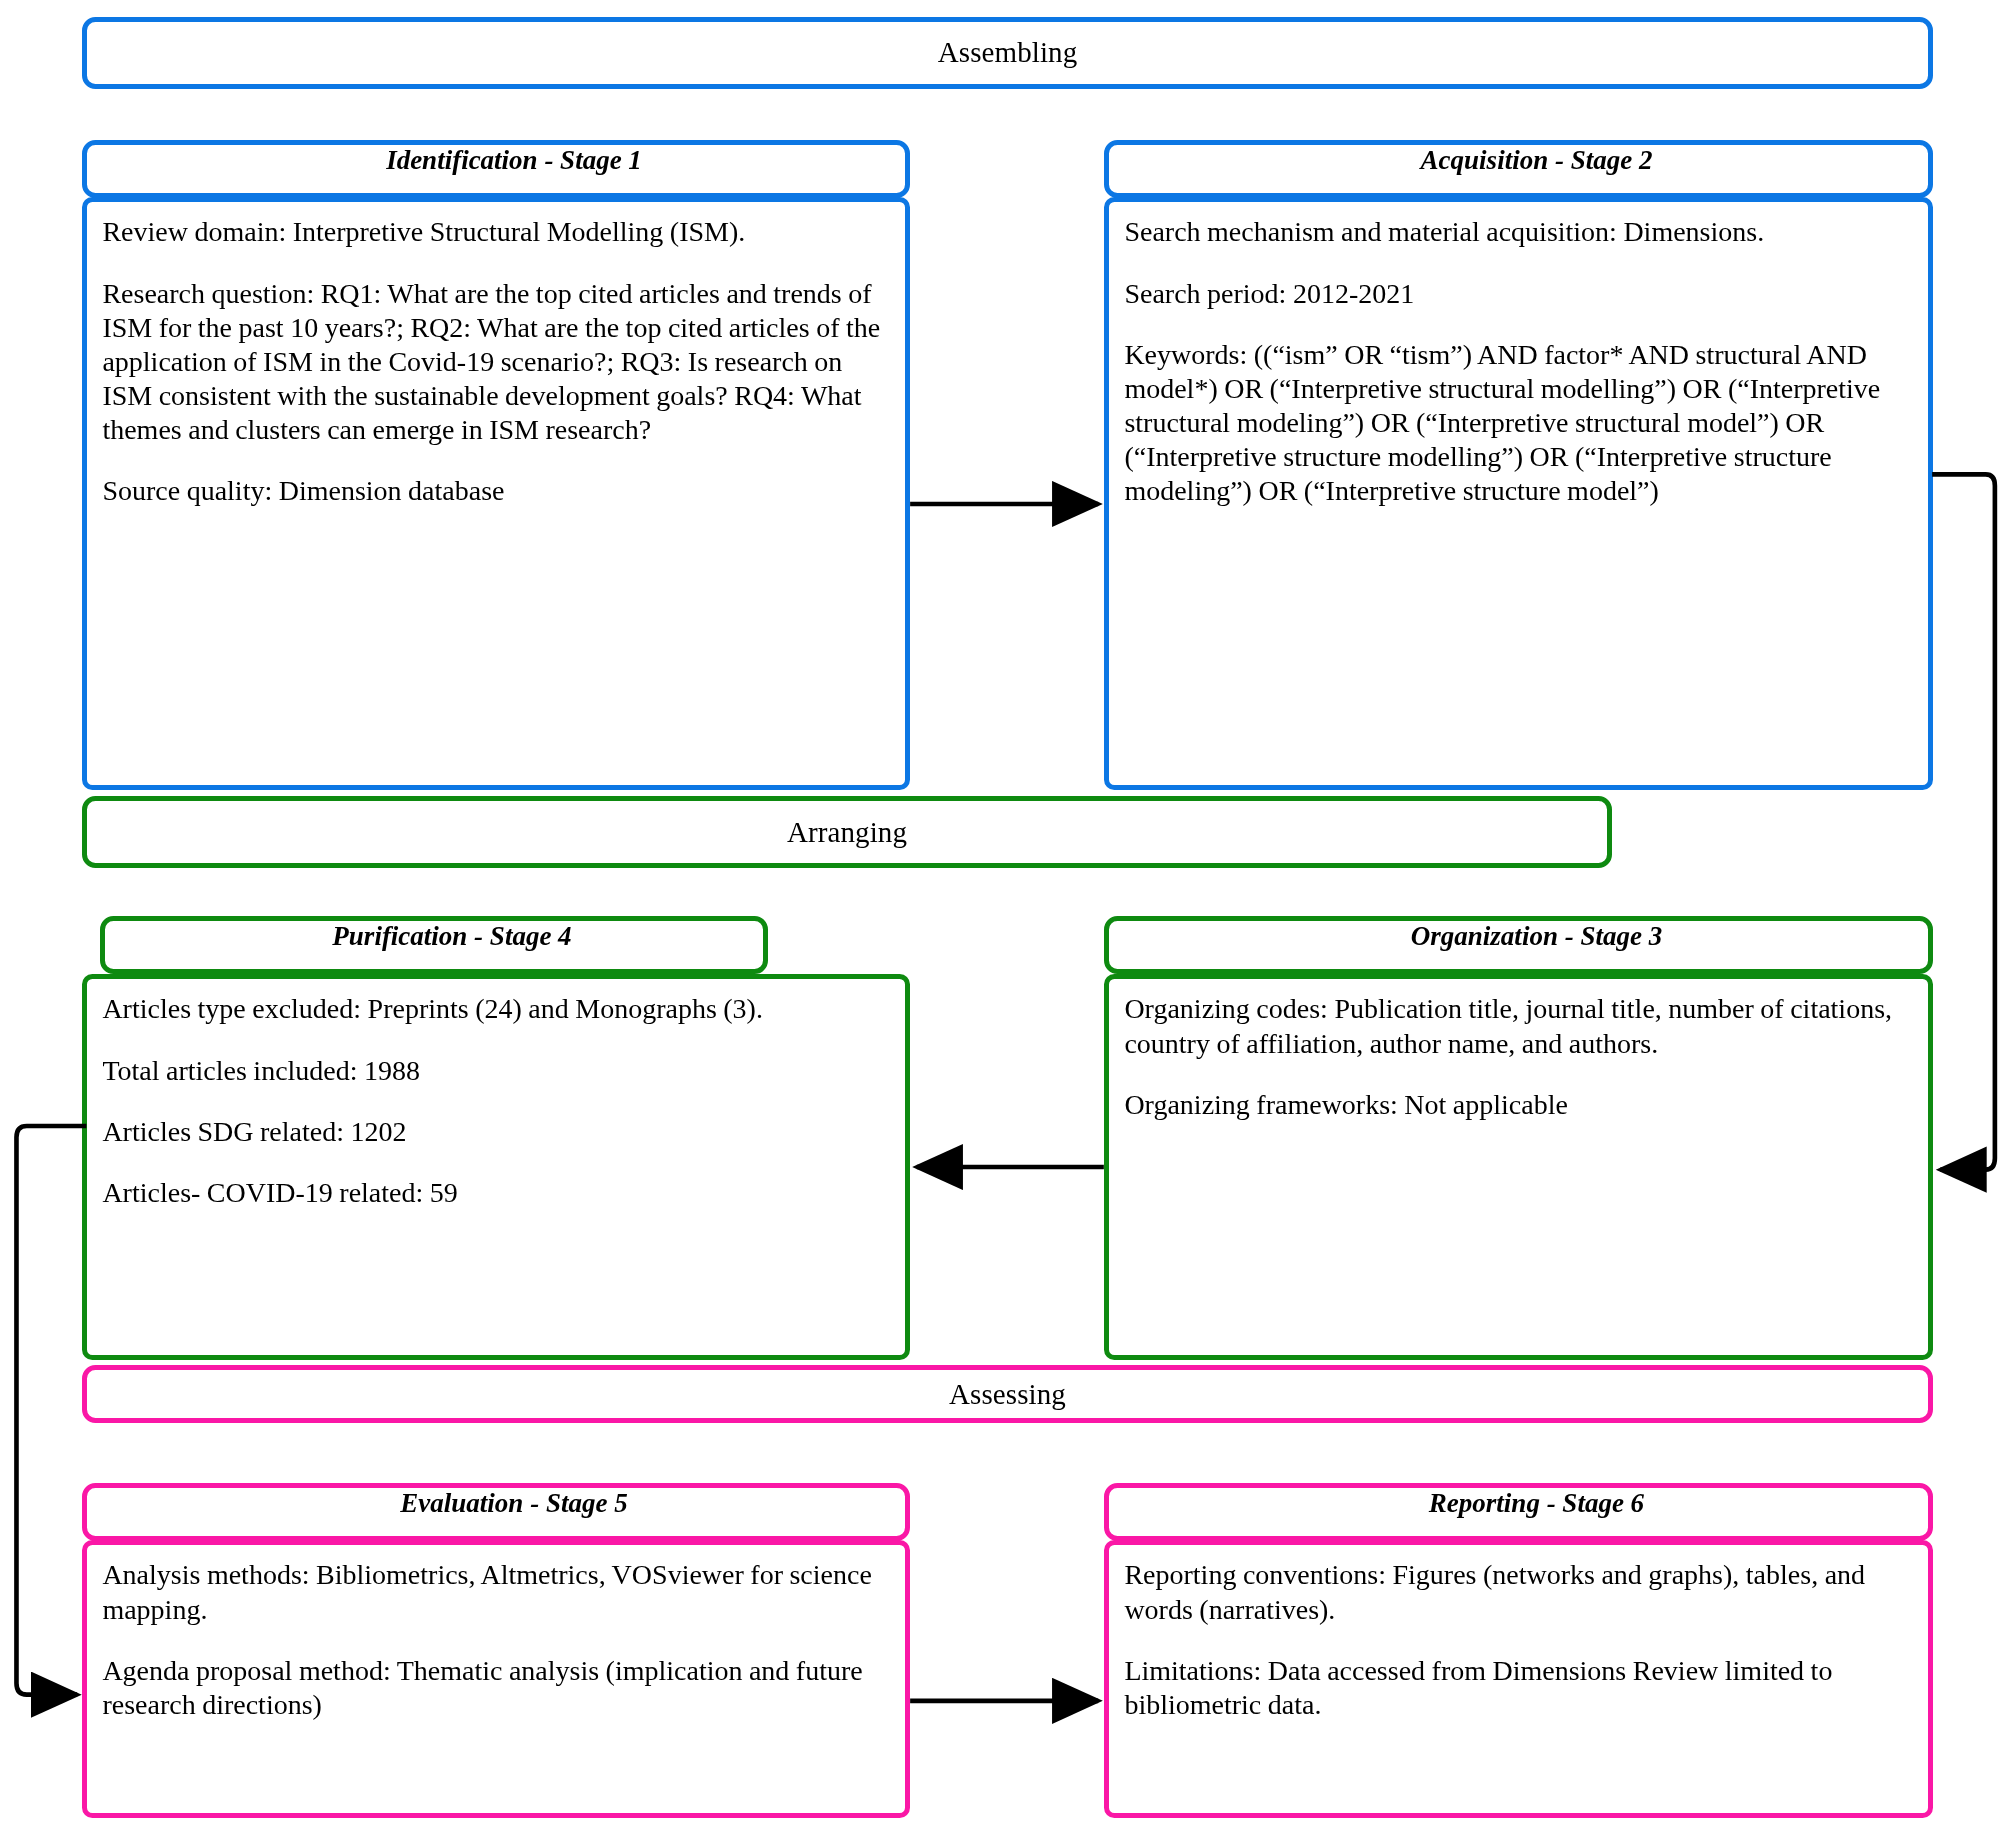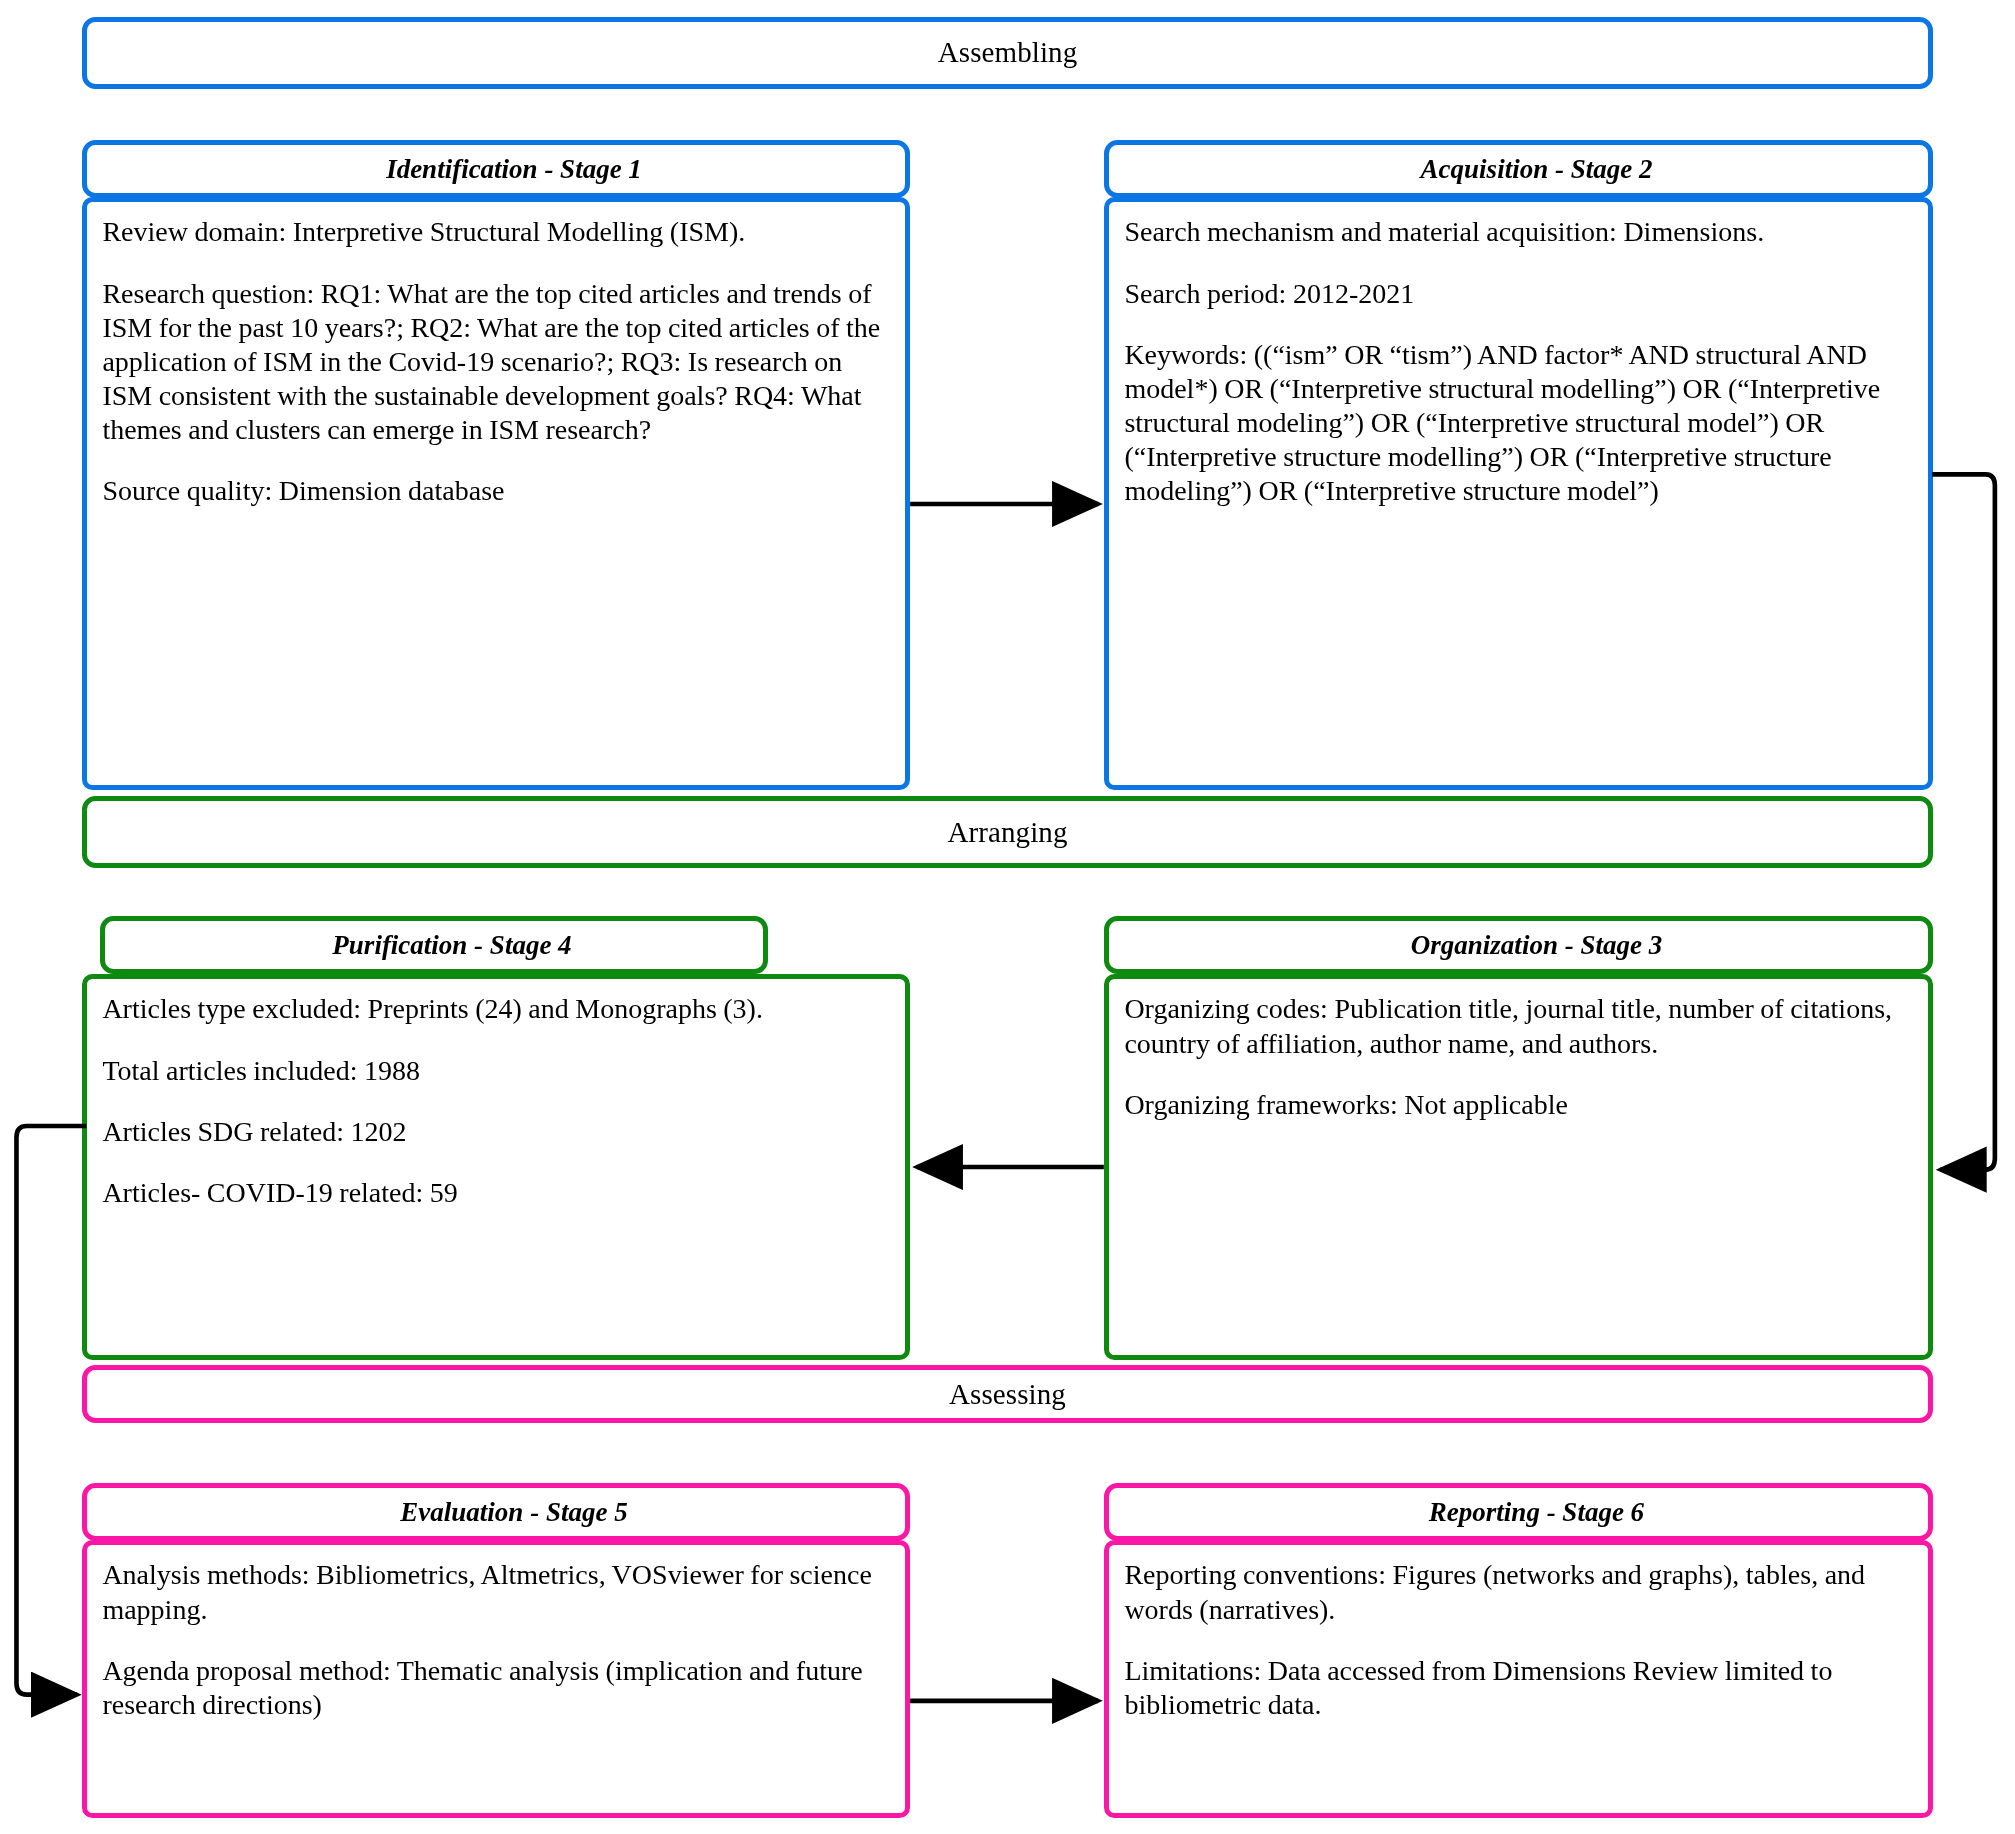--- a/index.html
+++ b/index.html
@@ -36,21 +36,21 @@
   .band-label {
     font-weight: normal;
     font-size: 29px;
     color: #000000;
     letter-spacing: 0.1px;
   }
 
   .stage-head {
     border-width: 5.7px;
     display: flex;
-    align-items: center;
+    align-items: flex-start;
     justify-content: center;
     padding-left: 36px;
   }
   .stage-head-label {
     font-weight: bold;
     font-style: italic;
     font-size: 27px;
     color: #000000;
   }
 
@@ -103,21 +103,21 @@
   <div class="box stage-head c-blue" style="left:1104px; top:140px; width:829px; height:58px;">
     <span class="stage-head-label">Acquisition - Stage 2</span>
   </div>
 
   <div class="box stage-body c-blue" style="left:1104px; top:197px; width:829px; height:593px;">
     <p class="para">Search mechanism and material acquisition: Dimensions.</p>
     <p class="para">Search period: 2012-2021</p>
     <p class="para">Keywords: ((“ism” OR “tism”) AND factor* AND structural AND model*) OR (“Interpretive structural modelling”) OR (“Interpretive structural modeling”) OR (“Interpretive structural model”) OR (“Interpretive structure modelling”) OR (“Interpretive structure modeling”) OR (“Interpretive structure model”)</p>
   </div>
 
-  <div class="box band c-green" style="left:82px; top:796px; width:1851px; height:72px;">
+  <div class="box band c-green" style="left:82px; top:796px; width:1530px; height:72px;">
     <span class="band-label">Arranging</span>
   </div>
 
   <div class="box stage-head c-green" style="left:92px; top:916px; width:668px; height:58px;margin-left:8px;">
     <span class="stage-head-label">Purification - Stage 4</span>
   </div>
 
   <div class="box stage-body c-green" style="left:82px; top:974px; width:828px; height:386px;">
     <p class="para">Articles type excluded: Preprints (24) and Monographs (3).</p>
     <p class="para">Total articles included: 1988</p>

